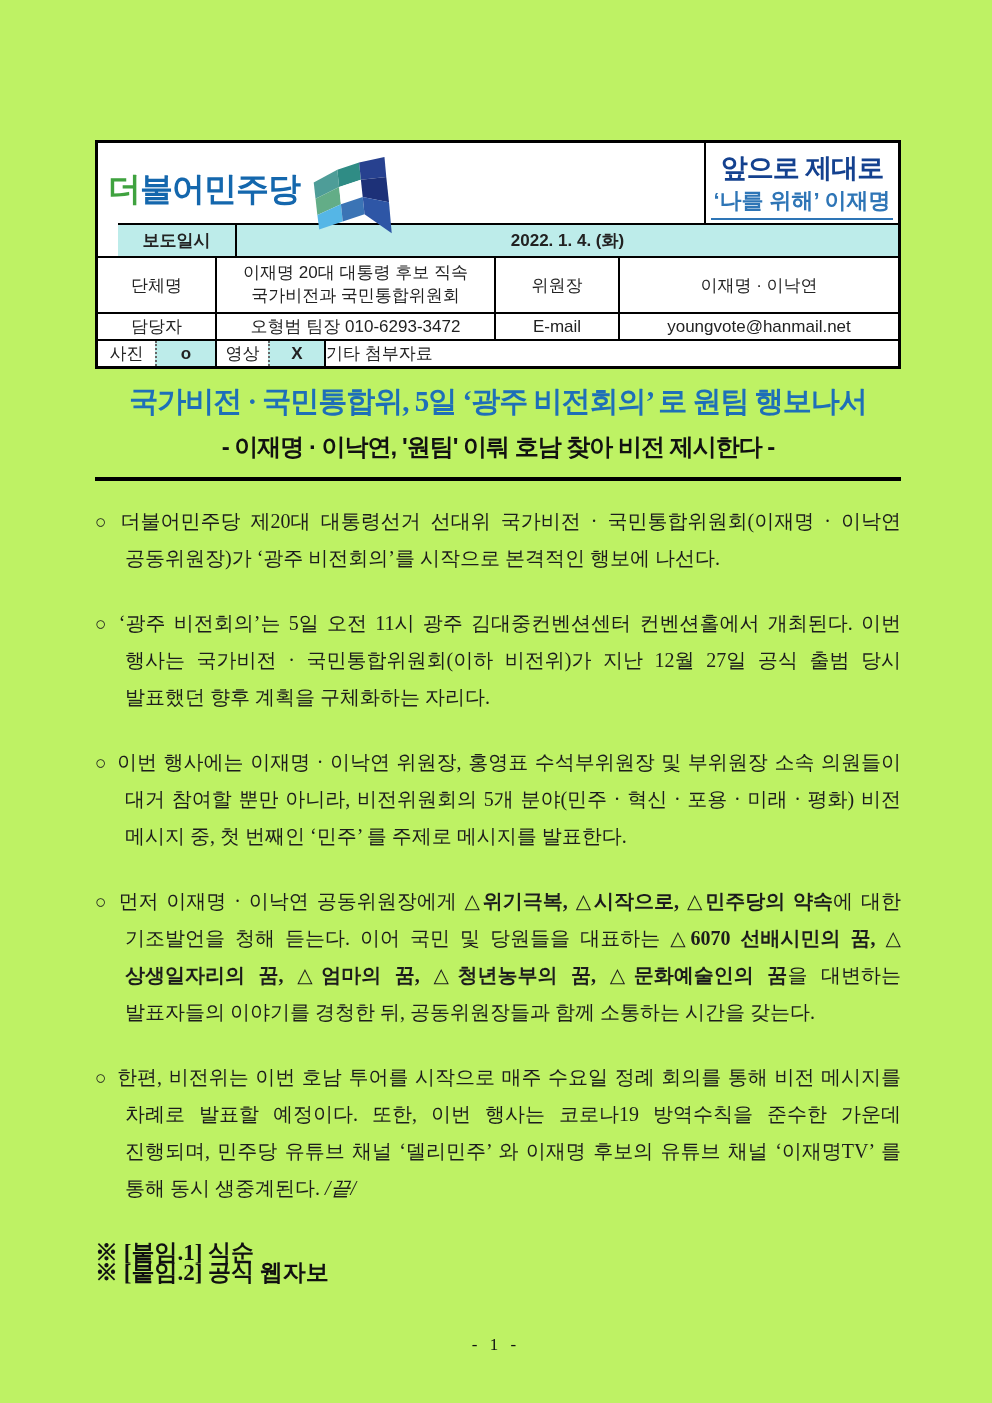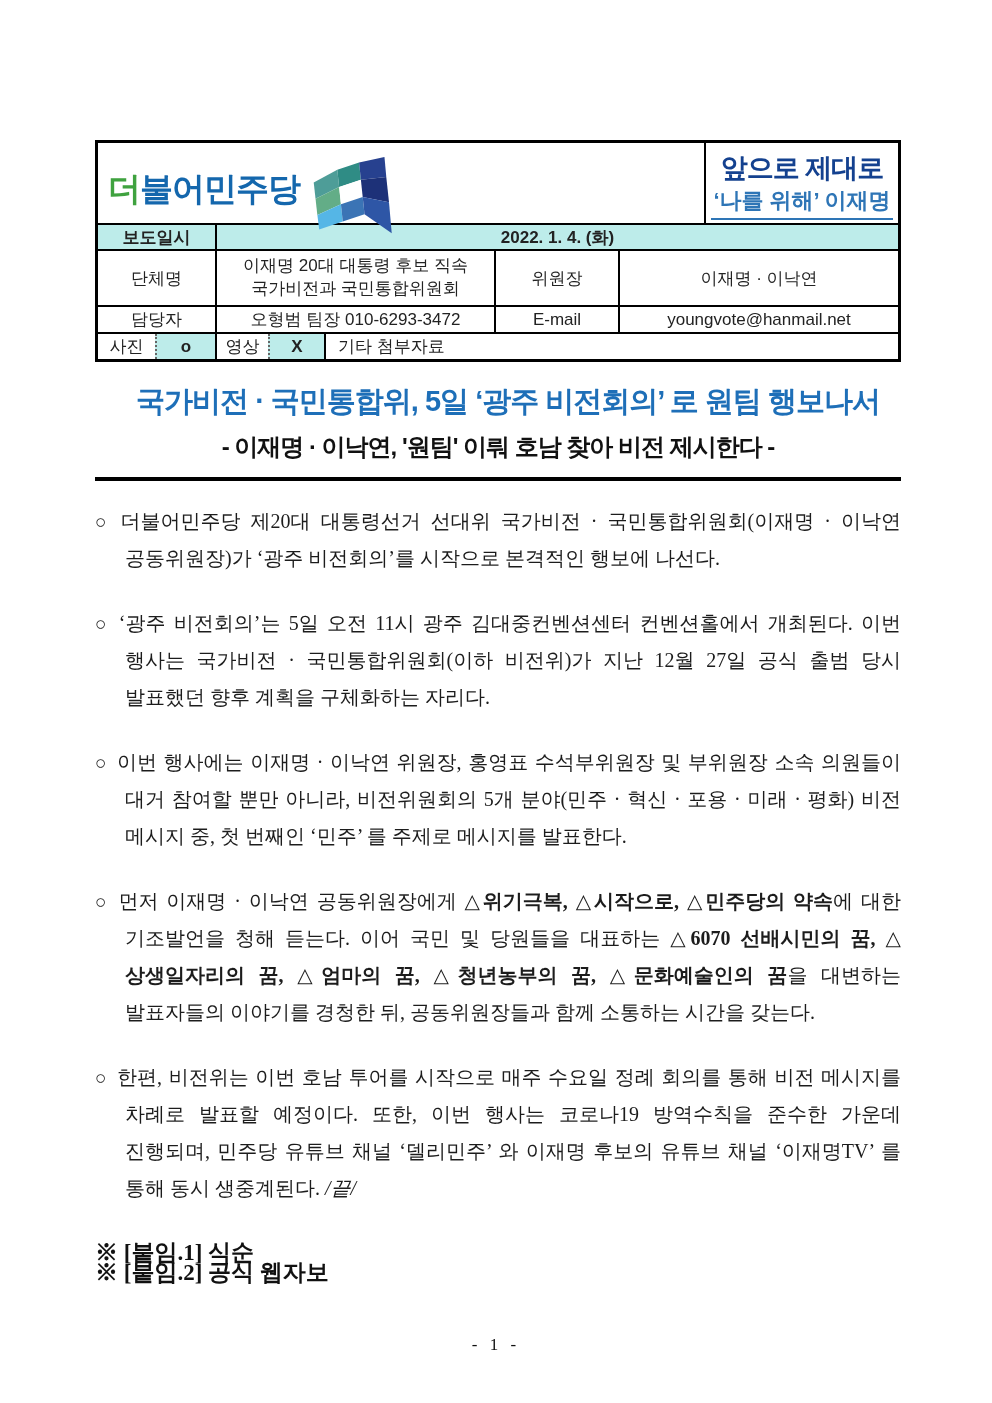--- a/index.html
+++ b/index.html
@@ -1,19 +1,19 @@
 <!DOCTYPE html>
 <html><head>
 <meta charset="utf-8">
 <style>
   * { margin:0; padding:0; box-sizing:border-box; }
   html,body { background:#888; }
   .page {
     position:relative; width:992px; height:1403px; margin:0 auto;
-    background:#ffffff; overflow:hidden;
+    background:#bef264; overflow:hidden;
     font-family:"Liberation Serif","DejaVu Serif",serif; color:#1c1c1c;
   }
 
   
   .header-box {
     position:absolute; left:95px; top:140px; width:806px;
     border:3px solid #000; background:#fff;
   }
   .logo-row { position:relative; height:80px; }
   .logo-wrap { position:absolute; left:10px; top:14px; display:flex; align-items:flex-start; }
@@ -41,39 +41,39 @@
   }
 
   .trow { display:flex; border-top:2px solid #000; align-items:stretch;
           font-family:"Liberation Sans","DejaVu Sans",sans-serif; font-size:17px; color:#222; }
   .tcell { display:flex; align-items:center; justify-content:center; text-align:center;
            border-left:2px solid #000; }
   .tcell.first { border-left:none; }
   .cyan { background:#bdecea; }
   .dotted { border-left:2px dotted #666; }
   .bold { font-weight:bold; }
-  .row-date { height:26px; }
+  .row-date { height:33px;margin-left:20px; }
   .row-org { height:56px; }
   .row-contact { height:27px; }
   .row-attach { height:27px; }
   .w-label { width:117px; flex:none; }
   .w-val   { width:279px; flex:none; }
   .w-lab2  { width:124px; flex:none; }
   .w-flex  { flex:1; }
   .w-s1 { width:57px; flex:none; }
   .w-s2 { width:60px; flex:none; }
   .w-s3 { width:53px; flex:none;text-align:right; }
   .w-s4 { width:56px; flex:none; }
-  .tcell.left-align { justify-content:flex-start; padding-left:12px; }
+  .tcell.left-align { justify-content:flex-start; }
   .two-line { display:flex; flex-direction:column; line-height:1.35; }
 
   
   .main-title {
-    position:absolute; left:105px; top:382px; width:806px; text-align:center;
-    font-family:Liberation Sans, sans-serif;
+    position:absolute; left:95px; top:382px; width:806px; text-align:center;
+    font-family:Liberation Serif, serif;
     font-size:29px; font-weight:800; color:#1e6fb8; white-space:nowrap; letter-spacing:-1px;
   }
   .sub-title {
     position:absolute; left:95px; top:431px; width:806px; text-align:center;
     font-family:"Liberation Sans","DejaVu Sans",sans-serif;
     font-size:24px; font-weight:bold; color:#111; white-space:nowrap; letter-spacing:-1px;
   }
   .title-divider {
     position:absolute; left:95px; top:477px; width:806px; height:4px; background:#000;
   }

